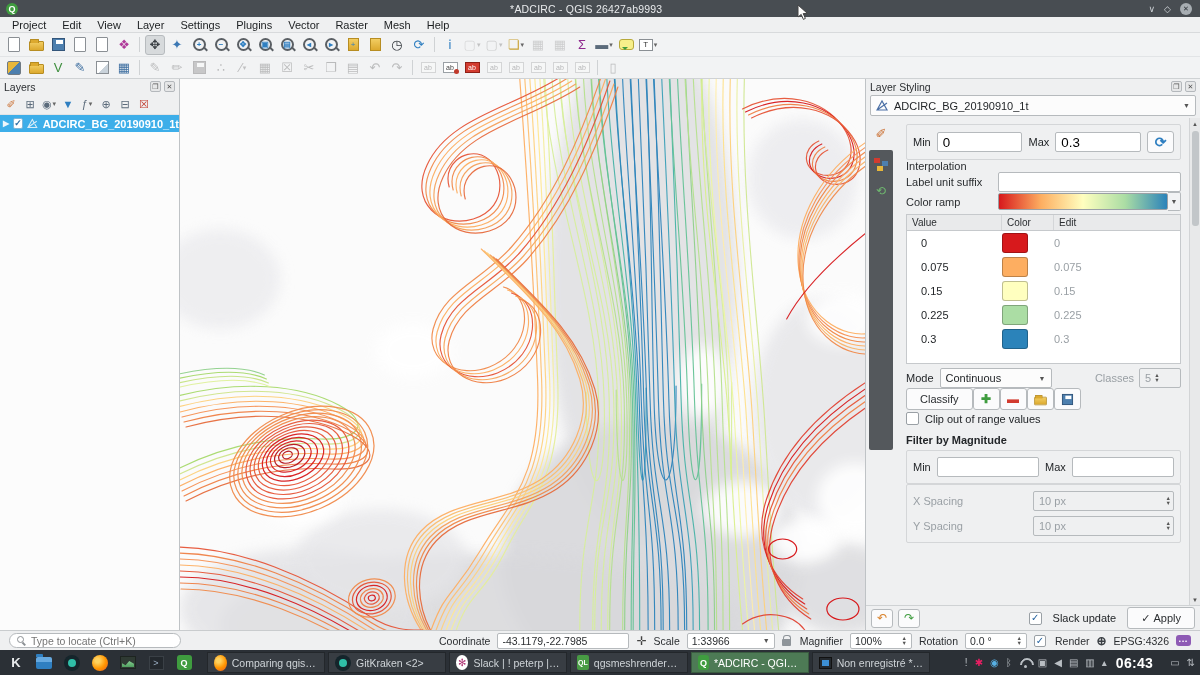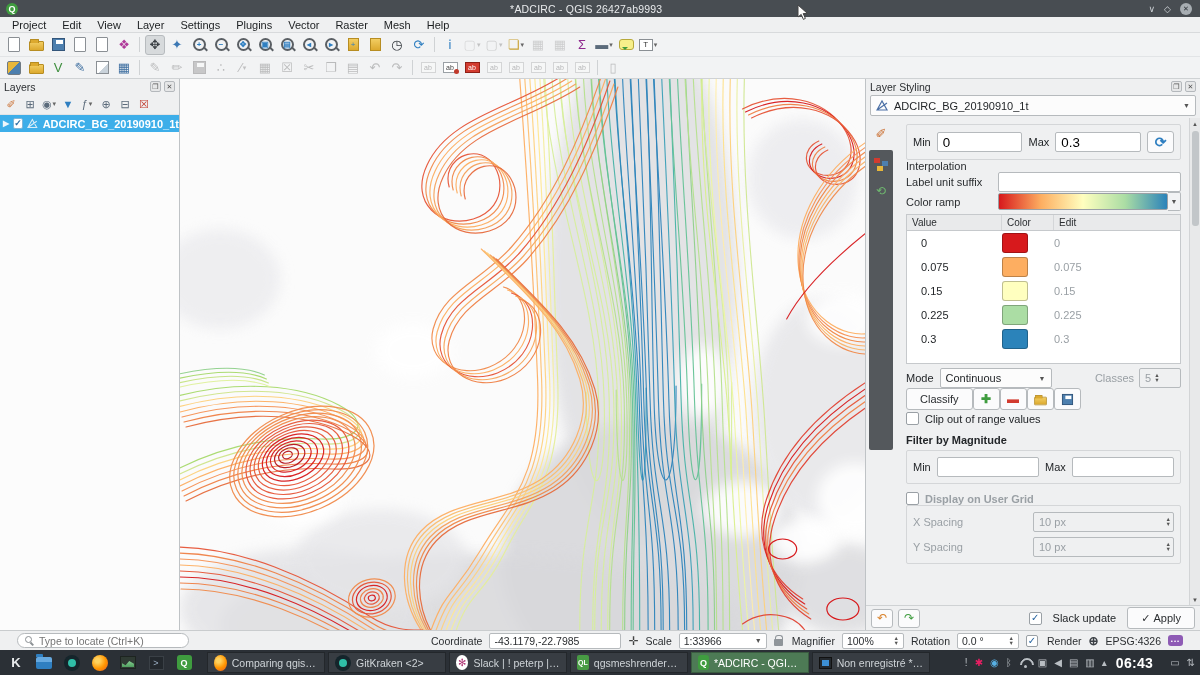--- a/index.html
+++ b/index.html
@@ -100,21 +100,21 @@
 .ccol{width:52px;display:flex}
 .csw{width:26px;height:20px;border-radius:3px;border:1px solid rgba(0,0,0,.25)}
 .clab{color:#9aa0a5}
 .btn{height:22px;border:1px solid #b6babd;background:#fbfbfc;border-radius:3px;padding:0 13px;display:inline-flex;align-items:center;color:#2b2e31}
 .sqbtn{width:27px;height:22px;border:1px solid #b6babd;background:#fbfbfc;border-radius:3px;display:inline-flex;align-items:center;justify-content:center;font-size:12px}
 .chk{width:13px;height:13px;border:1px solid #9aa0a5;background:#fff;border-radius:2px;display:inline-flex;align-items:center;justify-content:center;font-size:10px;color:#2563a0;margin-right:6px;flex:none;line-height:1}
 .sect{font-weight:bold;margin:9px 0 4px 0;color:#232629}
 .sfoot{height:25px;border-top:1px solid #cfd2d4;display:flex;align-items:center;padding:0 5px;gap:5px;background:#eff0f1}
 .ssq{width:22px;height:19px;border:1px solid #b6babd;background:#fbfbfc;border-radius:3px;display:inline-flex;align-items:center;justify-content:center;font-size:12px}
 
-.statusbar{position:absolute;top:630px;left:0;width:1200px;height:20px;background:#eff0f1;border-top:1px solid #c9ccce;display:flex;align-items:center;padding:0 17px;gap:7px;font-size:10.5px;color:#2b2e31}
+.statusbar{position:absolute;top:630px;left:0;width:1200px;height:20px;background:#eff0f1;border-top:1px solid #c9ccce;display:flex;align-items:center;padding:0 9px;gap:7px;font-size:10.5px;color:#2b2e31}
 .locate{width:172px;height:15px;border:1px solid #b6babd;border-radius:8px;background:#fff;display:flex;align-items:center;padding:0 7px;gap:5px}
 .locate input{border:none;outline:none;flex:1;font:10.5px "Liberation Sans",sans-serif;color:#555;background:transparent}
 .mag{width:9px;height:9px;position:relative;flex:none}
 .mag::before{content:"";position:absolute;top:0;left:0;width:5px;height:5px;border:1.5px solid #8b9094;border-radius:50%}
 .mag::after{content:"";position:absolute;width:4px;height:1.5px;background:#8b9094;transform:rotate(45deg);right:0;bottom:1px}
 .sb-inp{height:16px;background:#fff;border:1px solid #b6babd;border-radius:2px;display:flex;align-items:center;padding:0 4px}
 .lock{width:9px;height:7px;background:#8f959a;border-radius:1px;position:relative;margin:0 2px 0 0;align-self:center;margin-top:3px}
 .lock::before{content:"";position:absolute;top:-4px;left:1px;width:6px;height:5px;border:1.5px solid #8f959a;border-bottom:none;border-radius:3px 3px 0 0}
 .bub{width:15px;height:11px;background:#8e5bb5;border-radius:3px;position:relative;display:flex;align-items:center;justify-content:center;color:#fff;font-size:6px;letter-spacing:1px}
 .bub::after{content:"";position:absolute;left:2px;bottom:-3px;border:3px solid transparent;border-top-color:#8e5bb5}
@@ -769,24 +769,20 @@
           <span class="chk"></span>
           <span>Clip out of range values</span>
         </div>
         <div class="sect">Filter by Magnitude</div>
         <div class="gbox">
           <span>Min</span>
           <input class="inp" value="" style="">
           <span>Max</span>
           <input class="inp" value="" style="">
         </div>
-        <div class="row" style="margin-top:8px">
-          <span class="chk"></span>
-          <span class="glbl" style="font-weight:bold">Display on User Grid</span>
-        </div>
         <div class="gbox" style="flex-direction:column;align-items:stretch;gap:5px">
           <div class="row" style="margin:0">
             <span class="lbl glbl" style="width:120px">X Spacing</span>
             <span class="spin grayf" style="flex:1">
               <span>10 px</span>
               <span class="sp"></span>
                 <span class="arrows">
                   <span>▲</span>
                   <span>▼</span>
                 </span>

